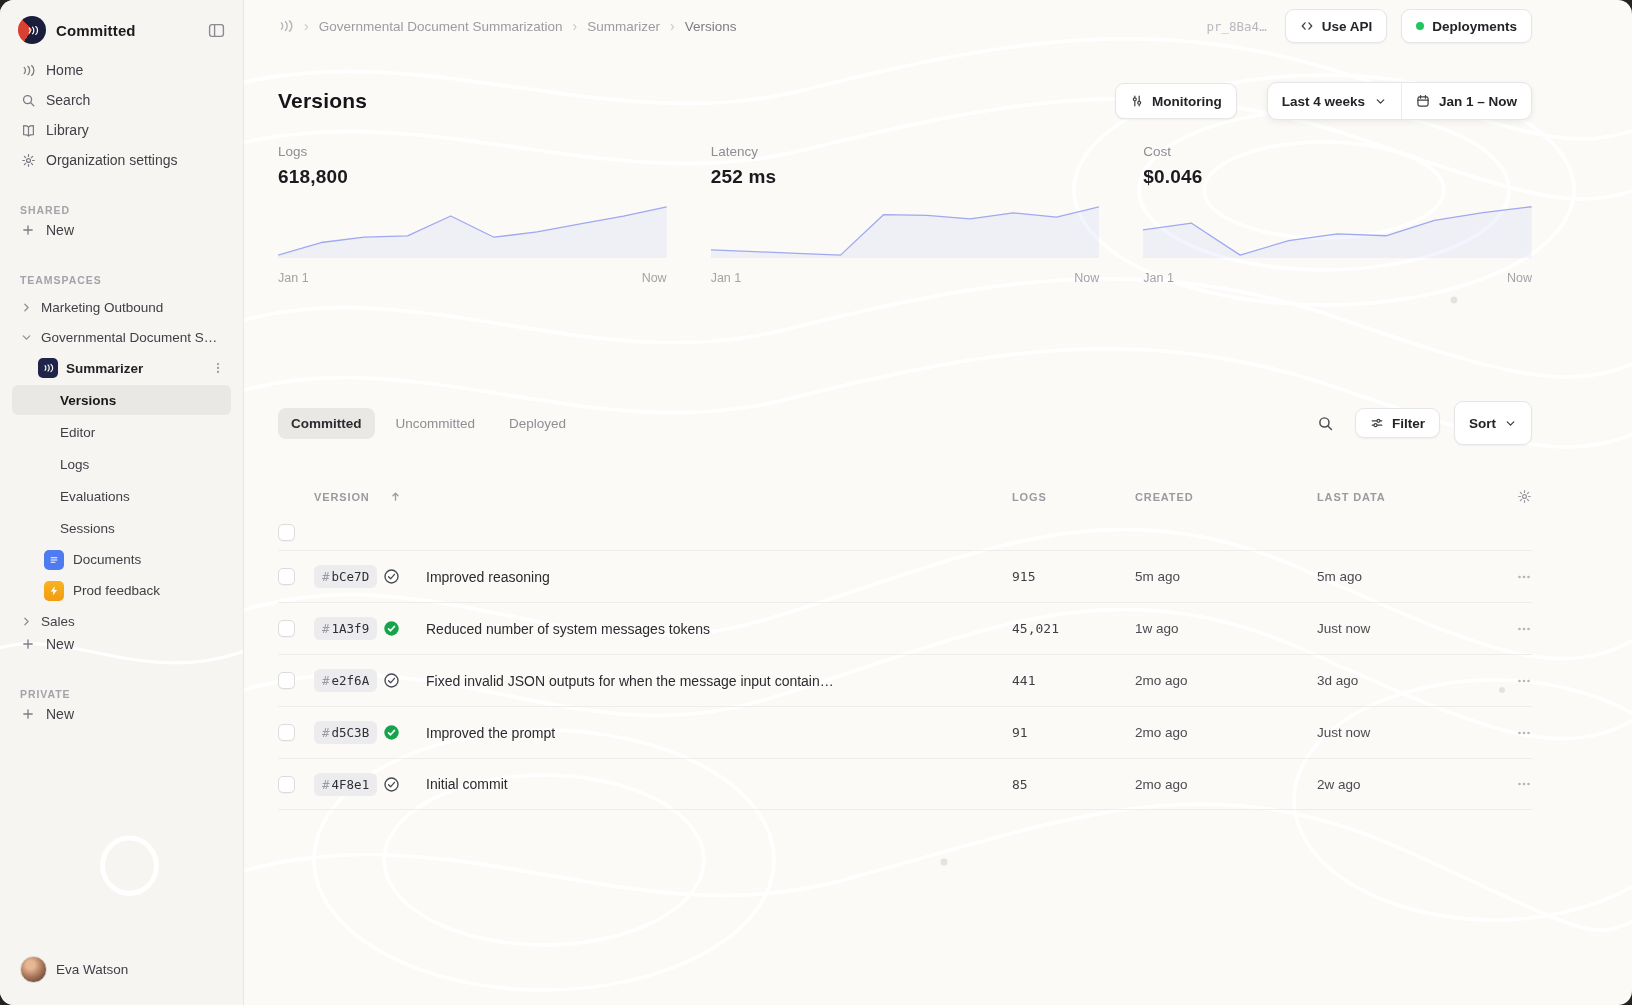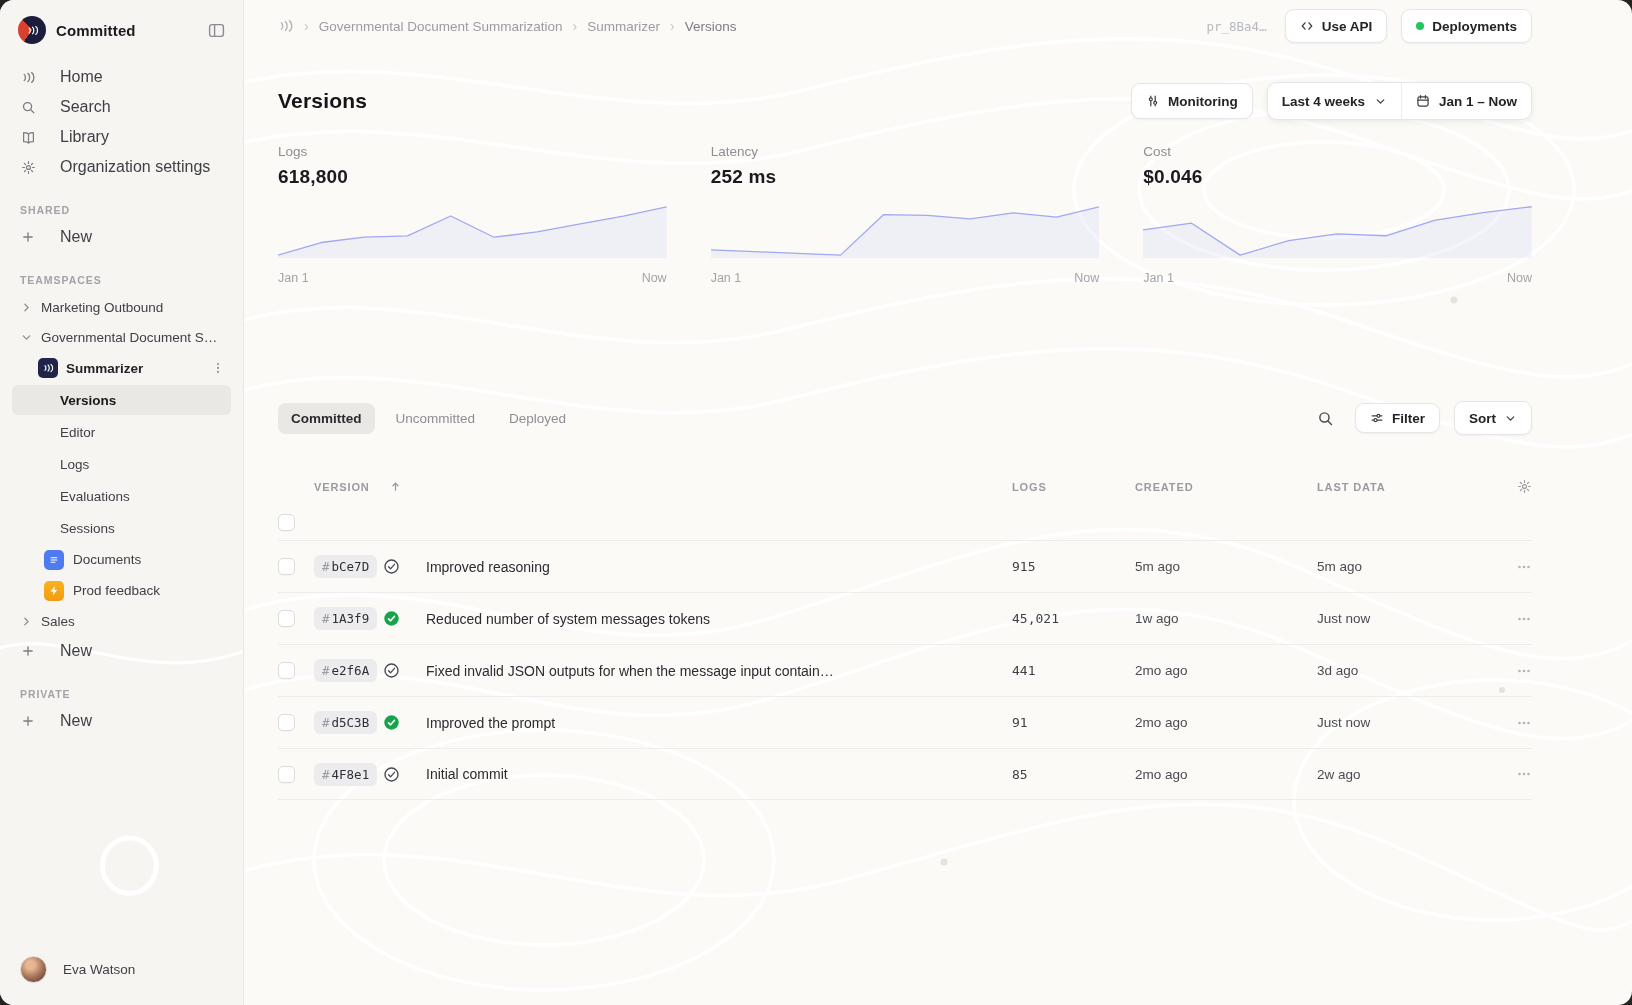--- a/index.html
+++ b/index.html
@@ -6,38 +6,38 @@
   html,body { width:1632px; height:1005px; background:#232323; font-family:"Liberation Sans",sans-serif; }
   .page { width:1632px; height:1005px; display:flex; border-radius:14px; overflow:hidden; background:#fbfaf7; position:relative; }
 
   
   .sidebar { width:244px; min-width:244px; background:#f6f5f2; border-right:1px solid #e8e7e3; display:flex; flex-direction:column; padding:12px 12px 16px; position:relative; z-index:3; }
   .sidebar-topo { position:absolute; left:0; top:0; width:100%; height:100%; pointer-events:none; }
   .brand-row { display:flex; align-items:center; gap:10px; padding:4px 6px; margin-bottom:14px; position:relative; z-index:1;}
   .brand-logo { width:28px; height:28px; border-radius:50%; background:conic-gradient(from 215deg, #d8402f 0 100deg, #1a1d3c 100deg 360deg); display:flex; align-items:center; justify-content:center; color:#fff; flex:none; }
   .brand-name { font-size:15px; font-weight:700; color:#1b1b20; letter-spacing:.01em; }
   .panel-toggle { margin-left:auto; color:#8a8a90; display:flex; cursor:pointer; }
-  .nav-item { display:flex; align-items:center; gap:24px; height:30px; padding:0 8px; border-radius:6px; color:#3f3f46; font-size:16px; position:relative; z-index:1; cursor:pointer;}
+  .nav-item { display:flex; gap:10px; height:30px; padding:0 8px; border-radius:6px; color:#3f3f46; font-size:14px; position:relative; z-index:1; cursor:pointer;}
   .nav-item .icn { color:#7c7c84; width:16px; height:16px; display:flex; align-items:center; justify-content:center; flex:none;}
   .section-label { font-size:10.5px; letter-spacing:.09em; color:#a3a3a8; font-weight:700; margin:22px 8px 6px; position:relative; z-index:1;}
   .tree-item { display:flex; align-items:center; gap:8px; height:30px; padding:0 8px; color:#3f3f46; font-size:13.5px; border-radius:6px; position:relative; z-index:1; cursor:pointer;}
   .tree-item .chev { color:#8d8d93; display:flex; flex:none;}
   .tree-item .lbl { white-space:nowrap; overflow:hidden; text-overflow:ellipsis; }
   .proj-row { display:flex; align-items:center; gap:8px; height:32px; padding:0 6px 0 26px; position:relative; z-index:1; cursor:pointer;}
   .proj-row .lbl { font-size:13.5px; font-weight:700; color:#232328; }
   .tile { width:20px; height:20px; border-radius:5px; display:flex; align-items:center; justify-content:center; color:#fff; flex:none; }
   .tile-dark { background:#20234a; }
   .tile-blue { background:#4e7bf0; }
   .tile-amber { background:linear-gradient(180deg,#f9b31f,#f29c10); }
   .kebab-v { margin-left:auto; color:#9a9aa0; display:flex; cursor:pointer; }
   .page-item { display:flex; align-items:center; height:30px; margin:1px 0; padding:0 8px 0 48px; font-size:13.5px; color:#3f3f46; border-radius:6px; position:relative; z-index:1; cursor:pointer;}
   .page-item.active { background:#e9e8e4; color:#18181b; font-weight:700; }
   .res-row { display:flex; align-items:center; gap:9px; height:31px; padding:0 8px 0 32px; font-size:13.5px; color:#3f3f46; position:relative; z-index:1; cursor:pointer;}
   .sb-spacer { flex:1; }
-  .user-row { display:flex; align-items:center; gap:16px; padding:6px 8px; position:relative; z-index:1; cursor:pointer;}
+  .user-row { display:flex; align-items:center; gap:9px; padding:6px 8px; position:relative; z-index:1; cursor:pointer;}
   .avatar { width:27px; height:27px; border-radius:50%; background:radial-gradient(circle at 38% 32%, #e7b693 18%, #a8765a 52%, #45302a 100%); border:1px solid #d8d5cf; flex:none;}
   .user-name { font-size:13.5px; color:#3f3f46; }
 
   
   .main { flex:1; position:relative; display:flex; flex-direction:column; }
   .topo { position:absolute; inset:0; width:100%; height:100%; pointer-events:none; z-index:0; }
   .main-content { position:relative; z-index:1; padding:0 100px 0 34px; display:flex; flex-direction:column; height:100%; }
 
   .topbar { height:52px; display:flex; align-items:center; }
   .crumbs { display:flex; align-items:center; gap:10px; font-size:13.5px; color:#9c9ca1; }
@@ -45,21 +45,21 @@
   .crumb { cursor:pointer; }
   .crumb.current { color:#7c7c82; }
   .topbar-right { margin-left:auto; display:flex; align-items:center; gap:14px; }
   .run-id { font-family:"DejaVu Sans Mono",monospace; font-size:12.5px; color:#b8b8bf; margin-right:4px; }
   .btn { display:inline-flex; align-items:center; gap:8px; height:34px; padding:0 14px; background:#fff; border:1px solid #e6e6e9; border-radius:9px; box-shadow:0 1px 2px rgba(20,20,20,.05); font-size:13.5px; font-weight:600; color:#232328; cursor:pointer; white-space:nowrap;}
   .btn .icn { display:flex; color:#3f3f46; }
   .green-dot { width:8px; height:8px; border-radius:50%; background:#22c55e; }
 
   .page-head { margin-top:30px; display:flex; align-items:center; }
   .page-title { font-size:21px; font-weight:700; color:#151519; letter-spacing:.01em;}
-  .head-controls { margin-left:auto; display:flex; align-items:center; gap:14px; }
+  .head-controls { margin-left:auto; display:flex; align-items:center; gap:30px; }
   .date-seg { display:flex; align-items:stretch; background:#fff; border:1px solid #e6e6e9; border-radius:10px; box-shadow:0 2px 6px rgba(20,20,20,.07); overflow:hidden; height:38px; }
   .seg { display:flex; align-items:center; gap:9px; padding:0 14px; font-size:13.5px; font-weight:600; color:#232328; cursor:pointer; }
   .seg + .seg { border-left:1px solid #ececef; }
   .seg .icn { display:flex; color:#3f3f46; }
 
   .metrics { margin-top:24px; display:grid; grid-template-columns:repeat(3,1fr); column-gap:44px; }
   .metric-label { font-size:13.5px; color:#8e8e93; margin-bottom:7px; }
   .metric-value { font-size:19px; font-weight:700; color:#1b1b1f; margin-bottom:12px; letter-spacing:.01em;}
   .chart { width:100%; height:58px; display:block; }
   .axis { display:flex; justify-content:space-between; margin-top:13px; font-size:12.5px; color:#a3a3a8;gap:12px; }
@@ -449,21 +449,21 @@
                 <svg viewBox="0 0 16 16" width="14" height="14">
                   <g fill="none" stroke="currentColor" stroke-width="1.4" stroke-linecap="round">
                     <path d="M2.5 5.5h11M2.5 10.5h11"></path>
                     <circle cx="9.7" cy="5.5" r="1.7" fill="#ffffff"></circle>
                     <circle cx="6.3" cy="10.5" r="1.7" fill="#ffffff"></circle>
                   </g>
                 </svg>
               </span>
             <span>Filter</span>
           </button>
-          <button class="btn" style="height:34px;">
+          <button class="btn" style="height:44px;">
             <span>Sort</span>
             <span class="icn">
                 <svg viewBox="0 0 16 16" width="13" height="13">
                   <path d="M4 6l4 4 4-4" fill="none" stroke="currentColor" stroke-width="1.6" stroke-linecap="round" stroke-linejoin="round"></path>
                 </svg>
               </span>
           </button>
         </div>
       </div>
 

